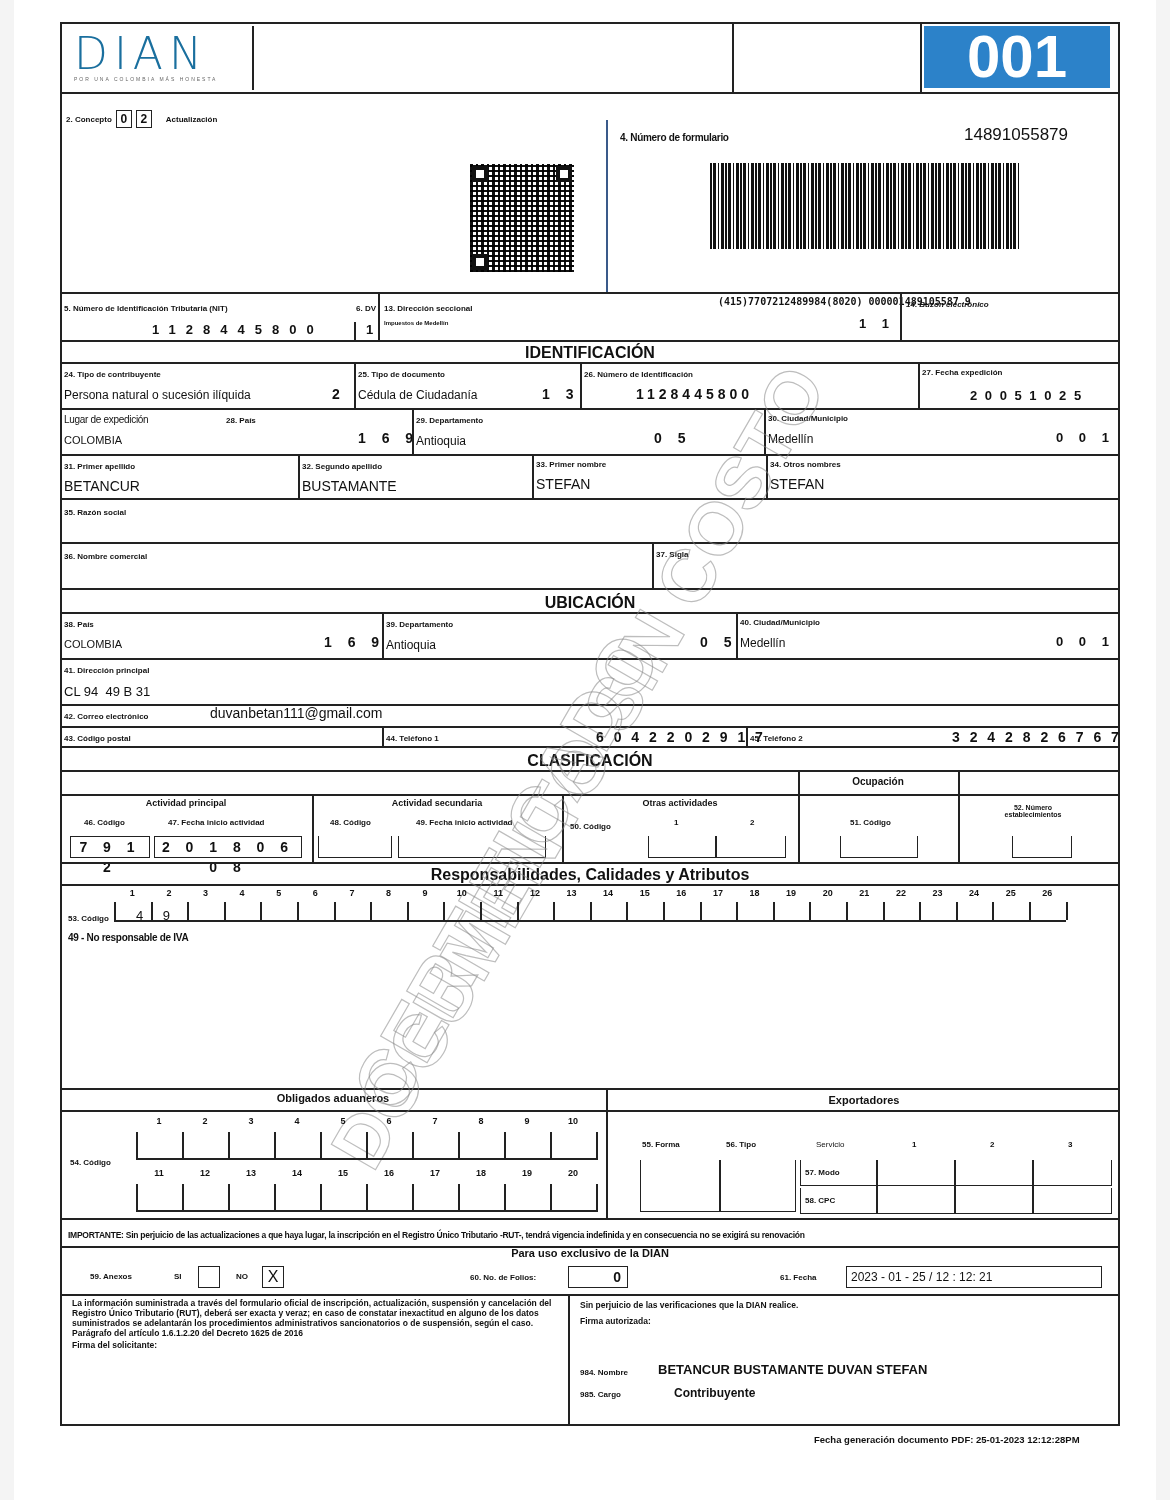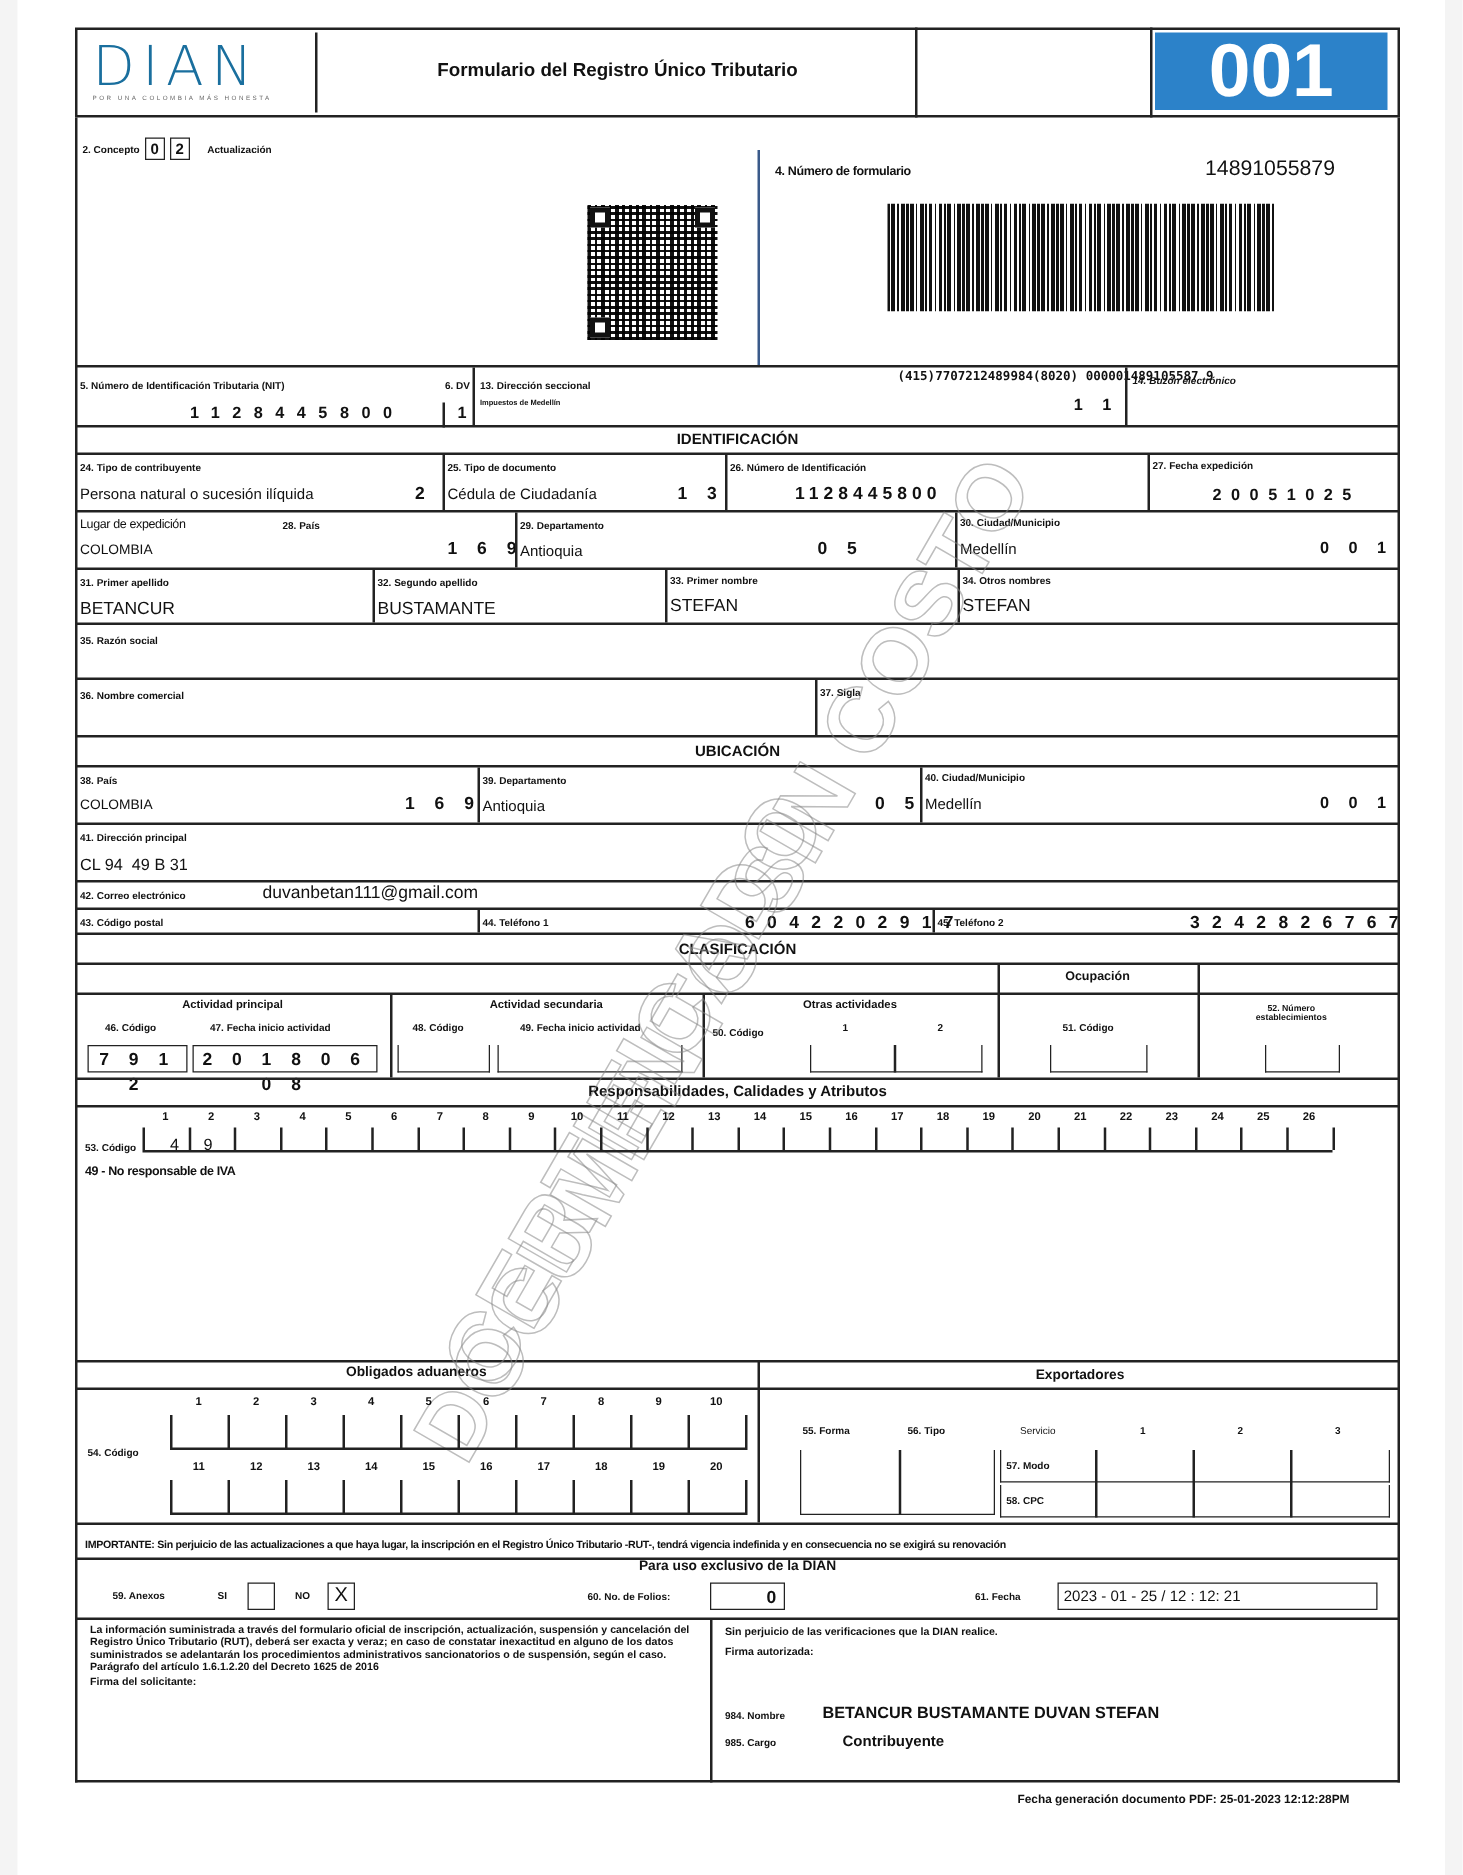--- a/index.html
+++ b/index.html
@@ -12,21 +12,21 @@
   }
   .abs { position: absolute; }
   .frame { border: 2px solid #222; }
   .lbl { font-size: 10px; font-weight: bold; letter-spacing: -0.3px; }
   .lbl-sm { font-size: 8px; font-weight: bold; }
   .val { font-size: 14px; font-weight: bold; }
   .val-md { font-size: 13px; }
   .spaced { letter-spacing: 7px; }
   .hline { position: absolute; height: 2px; background: #222; }
   .vline { position: absolute; width: 2px; background: #222; }
-  .sec-title { position: absolute; font-size: 12px; font-weight: bold; text-align: center; }
+  .sec-title { position: absolute; font-size: 16px; font-weight: bold; text-align: center; }
   .tick { position: absolute; width: 2px; height: 18px; background: #222; }
   .tickrow { position: absolute; height: 2px; background: #222; }
   .num { position: absolute; font-size: 9px; font-weight: bold; width: 20px; text-align: center; }
   .logo-text { font-family: "DejaVu Sans", sans-serif; font-size: 44px; letter-spacing: 6px; font-weight: 300; color: #1a6f9e; }
   .badge001 { background: #2c82c9; color: #ffffff; font-size: 60px; font-weight: bold; text-align: center; line-height: 62px; }
   .watermark {
     position: absolute; font-size: 78px; font-weight: bold; color: transparent;
     -webkit-text-stroke: 1.2px #888; opacity: 0.55; white-space: nowrap; transform-origin: left top; pointer-events: none;
   }
   .boxes { position: absolute; border: 1.5px solid #222; height: 22px; font-size: 14px; font-weight: bold; line-height: 20px; text-align: center; }
@@ -34,21 +34,20 @@
 </head>
 <body>
 
 <div class="page">
 
   <div class="abs frame" style="left:46px;top:22px;width:1060px;height:72px;"></div>
   <div class="abs" style="left:50px;top:26px;width:190px;height:64px;border-right:2px solid #222;">
     <div class="logo-text" style="position:absolute;left:10px;top:2px;">DIAN</div>
     <div style="position:absolute;left:10px;top:50px;font-size:5px;letter-spacing:2px;color:#666;">POR UNA COLOMBIA MÁS HONESTA</div>
   </div>
-  <div class="abs" style="left:240px;top:48px;width:480px;text-align:center;font-size:15px;font-weight:bold;">Formulario del Registro Único Tributario</div>
   <div class="vline" style="left:718px;top:22px;height:72px;"></div>
   <div class="vline" style="left:906px;top:22px;height:72px;"></div>
   <div class="abs badge001" style="left:910px;top:26px;width:186px;height:62px;">001</div>
 
   <div class="abs" style="left:52px;top:110px;display:flex;align-items:center;gap:4px;">
     <span class="lbl-sm">2. Concepto</span>
     <span class="boxes" style="position:static;width:16px;height:18px;line-height:16px;font-size:12px;">0</span>
     <span class="boxes" style="position:static;width:16px;height:18px;line-height:16px;font-size:12px;">2</span>
     <span class="lbl-sm" style="margin-left:10px;">Actualización</span>
   </div>

